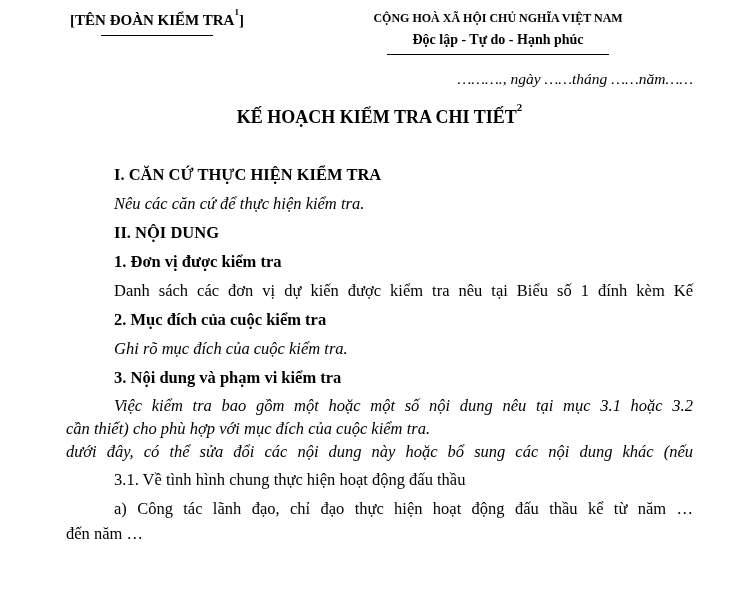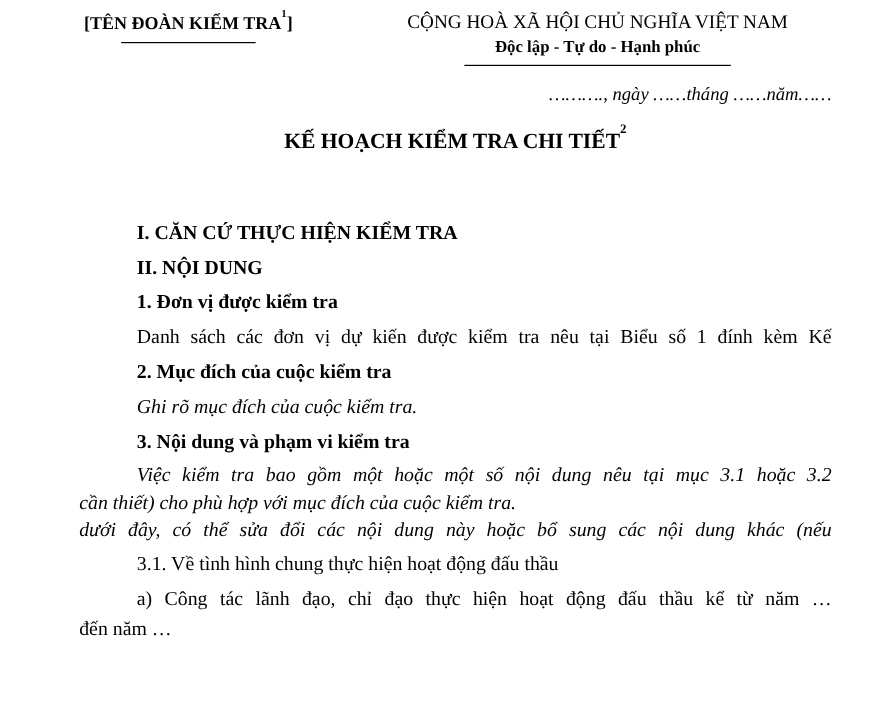--- a/index.html
+++ b/index.html
@@ -30,21 +30,21 @@
     line-height:20px;
     padding-top:2px;
   }
   .rule-left {
     width:112px;
     border-bottom:1.5px solid #000;
     margin:5px auto 0 auto;
     height:0;
   }
   .header-right { width:390px; text-align:center; }
-  .national-title { font-weight:normal; font-size:16px; line-height:21px; }
+  .national-title { font-weight:bold; font-size:12px; line-height:21px; }
   .national-motto { font-weight:bold; font-size:14px; line-height:22px; }
   .rule-right {
     width:222px;
     border-bottom:1.5px solid #000;
     margin:3px auto 0 auto;
     height:0;
   }
   .date-line {
     margin-top:14px;
     font-style:italic;
@@ -62,21 +62,21 @@
     line-height:22px;
   }
 
   
   .body { font-size:16.5px; }
   .body > div { margin-bottom:4px; }
   .para-line, .heading, .single { line-height:25px; }
   .heading { font-weight:bold; text-indent:48px; }
   .single  { text-indent:48px; }
   .note    { font-style:italic; }
-  .first-section { margin-top:53px; }
+  .first-section { margin-top:34px; }
   .just .line { text-align:justify; text-align-last:justify; line-height:25px; }
   .just .line.first { text-indent:48px; }
   .just .line.last  { text-align-last:left; }
   .tight .line { line-height:23px; }
 </style>
 </head>
 <body>
 
 <div class="page">
 
@@ -93,20 +93,21 @@
       <div class="date-line">………., ngày ……tháng ……năm……</div>
     </div>
   </div>
 
   <div class="doc-title"><span>KẾ HOẠCH KIỂM TRA CHI TIẾT</span><sup class="fn">2</sup></div>
 
   <div class="body">
 
     <div class="heading first-section">I. CĂN CỨ THỰC HIỆN KIỂM TRA</div>
 
+    <div class="single note">Nêu các căn cứ để thực hiện kiểm tra.</div>
 
     <div class="heading">II. NỘI DUNG</div>
 
     <div class="heading">1. Đơn vị được kiểm tra</div>
 
     <div class="just">
         <div class="line first">Danh sách các đơn vị dự kiến được kiểm tra nêu tại Biểu số 1 đính kèm Kế</div>
       </div>
 
     <div class="heading">2. Mục đích của cuộc kiểm tra</div>

